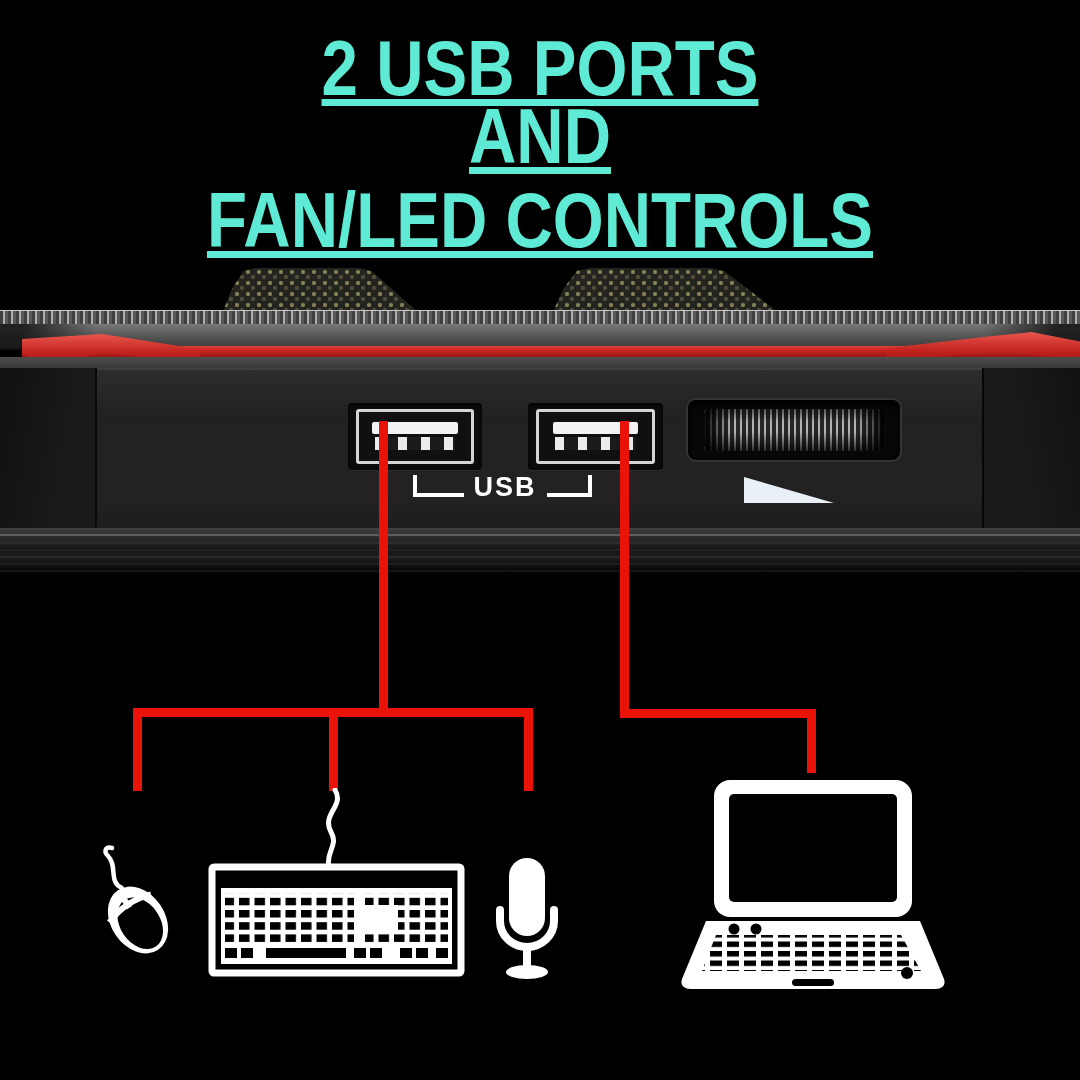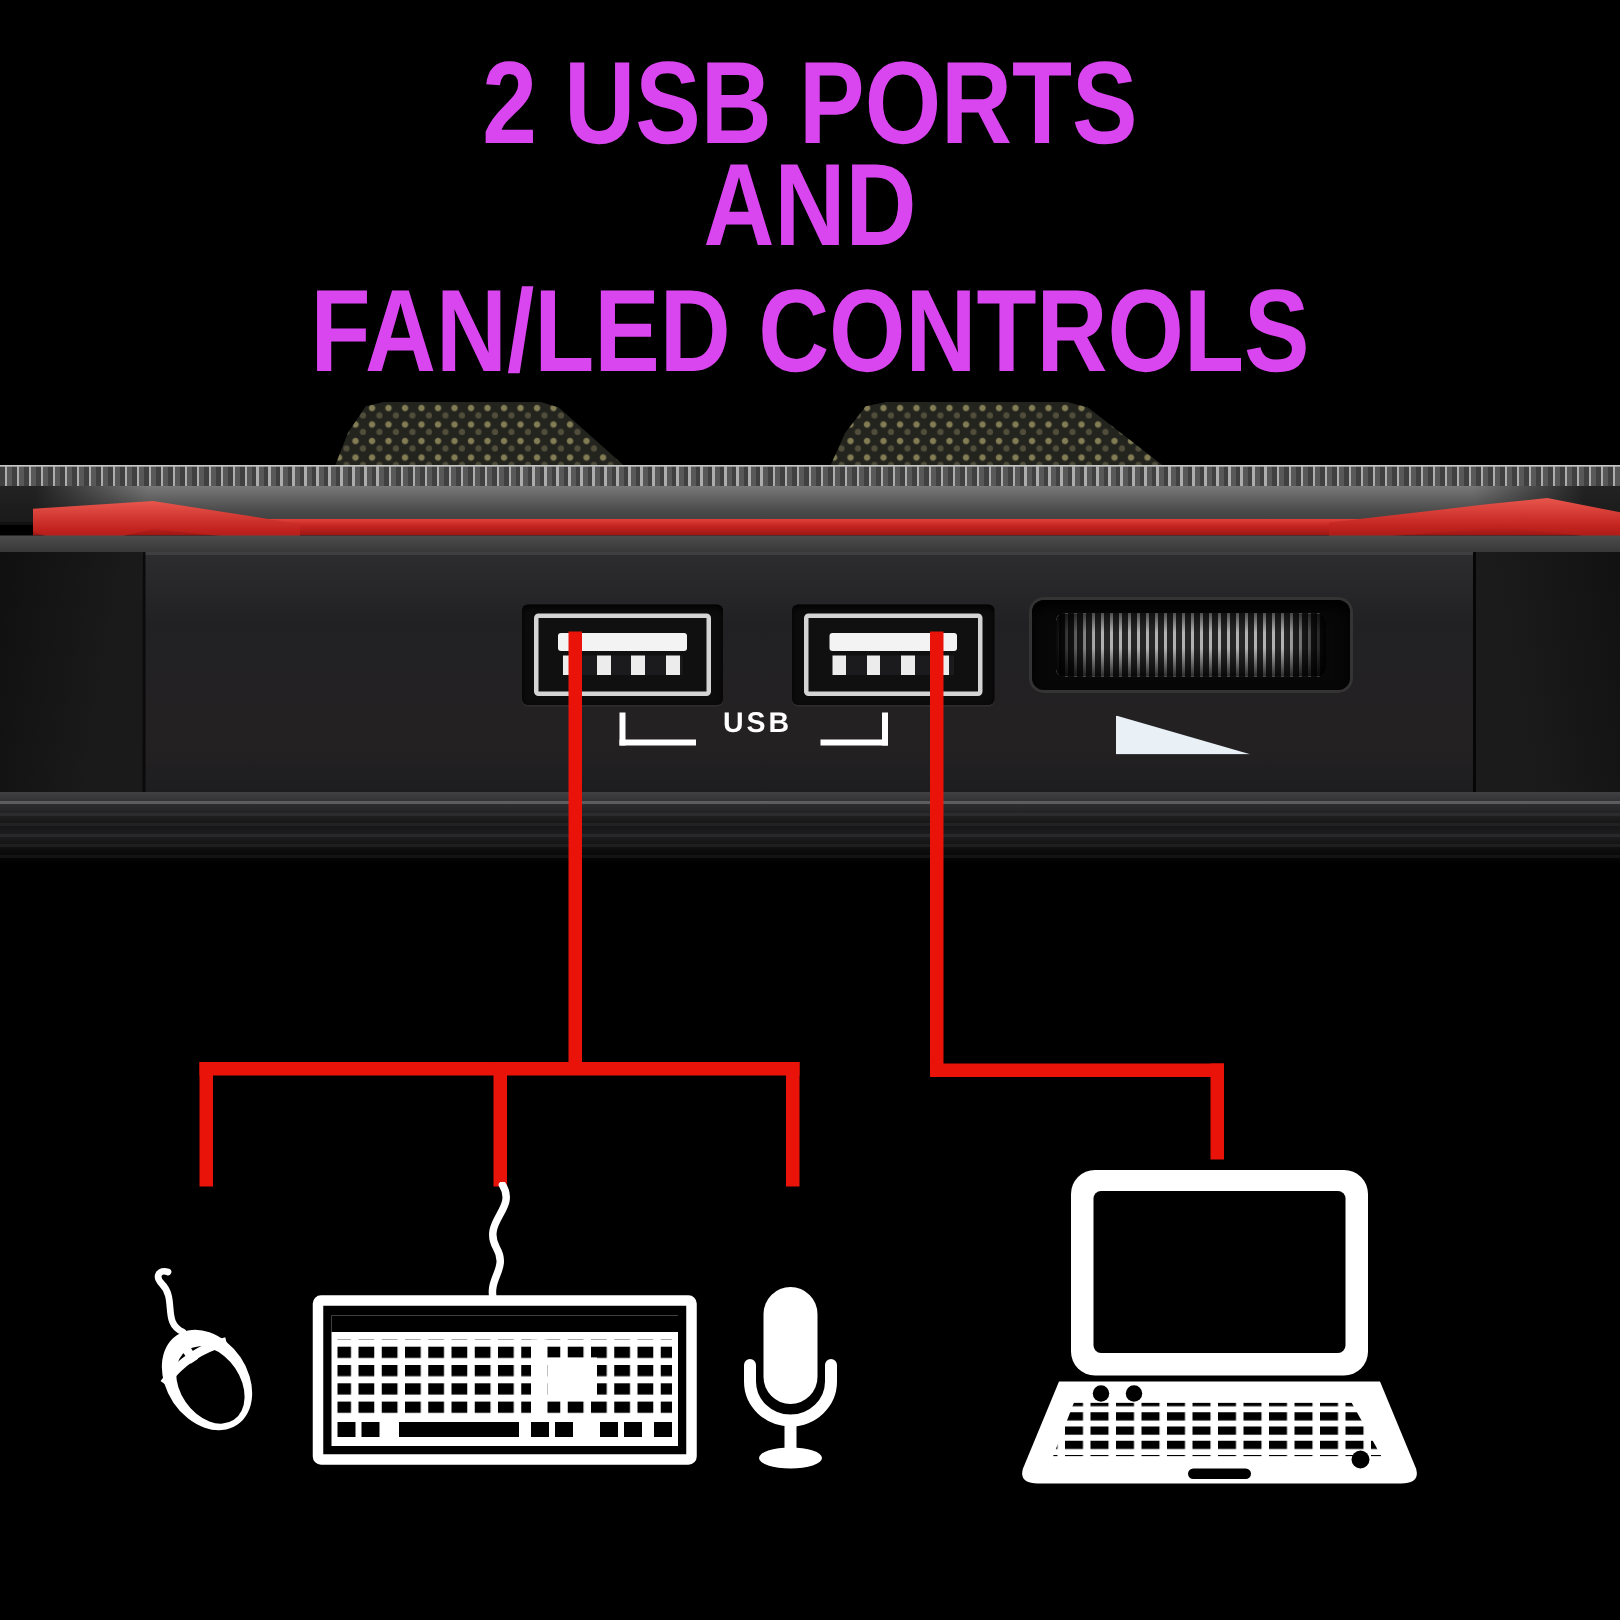--- a/index.html
+++ b/index.html
@@ -1,21 +1,21 @@
 <!DOCTYPE html>
 <html><head>
 <meta charset="utf-8">
 <style>
   html,body{margin:0;padding:0;background:#000;}
   #canvas{
     position:relative;width:1080px;height:1080px;background:#000;overflow:hidden;
     font-family:"Liberation Sans","DejaVu Sans",sans-serif;
   }
   
-  .title{position:absolute;top:34px;left:0;width:1080px;text-align:center;color:#d946ef;}
+  .title{position:absolute;top:34px;left:0;width:1080px;text-align:center;color:#5eead4;text-decoration:underline;}
   .title-line{font-weight:bold;font-size:78px;line-height:68px;letter-spacing:0;
     transform:scaleX(.84);transform-origin:50% 50%;white-space:nowrap;}
   .title-line.l3{margin-top:16px;}
   
   .photo{position:absolute;left:0;top:266px;width:1080px;height:310px;}
   .mesh-tab{position:absolute;top:2px;height:46px;background-color:#24241f;
     background-image:
       radial-gradient(circle at 4px 4px, rgba(208,198,128,.55) 1.7px, rgba(0,0,0,0) 2.5px),
       radial-gradient(circle at 9px 9px, rgba(165,158,112,.35) 1.7px, rgba(0,0,0,0) 2.5px);
     background-size:11px 11px;
@@ -64,21 +64,21 @@
   .wheel::after{content:"";position:absolute;inset:0;border-radius:5px;
     background:linear-gradient(90deg,rgba(0,0,0,.95),rgba(0,0,0,0) 15%,rgba(0,0,0,0) 85%,rgba(0,0,0,.95)),
                linear-gradient(180deg,rgba(0,0,0,.55),rgba(0,0,0,0) 30%,rgba(0,0,0,0) 55%,rgba(0,0,0,.75));}
   .fan-triangle{position:absolute;left:744px;top:211px;width:90px;height:26px;background:#e9f1f7;
     clip-path:polygon(0 0,100% 100%,0 100%);}
   
   .bracket{position:absolute;top:209px;height:18px;}
   .bracket.bl{left:413px;width:47px;border-left:4px solid #fff;border-bottom:4px solid #fff;}
   .bracket.br{left:547px;width:41px;border-right:4px solid #fff;border-bottom:4px solid #fff;}
   .usb-text{position:absolute;left:466px;top:206px;width:78px;text-align:center;color:#fff;
-    font-size:19px;font-weight:bold;letter-spacing:2px;}
+    font-size:27px;font-weight:bold;letter-spacing:2px;}
   .bottom-band{position:absolute;left:0;top:262px;width:1080px;height:48px;
     background:linear-gradient(180deg,#414143 0%,#2c2c2e 18%,#151516 45%,#1e1e20 60%,#0a0a0a 85%,#000 100%);}
   .bottom-band::before{content:"";position:absolute;left:0;top:6px;width:100%;height:2px;background:rgba(255,255,255,.22);}
   .bottom-band::after{content:"";position:absolute;left:0;top:14px;width:100%;height:30px;
     background:repeating-linear-gradient(180deg,rgba(255,255,255,.05) 0 2px,rgba(0,0,0,0) 2px 7px);}
   
   .rl{position:absolute;background:#ea1309;}
   .rl-a1{left:379px;top:421px;width:9px;height:292px;}
   .rl-bar-l{left:133px;top:708px;width:400px;height:9px;}
   .rl-drop1{left:133px;top:708px;width:9px;height:83px;}

